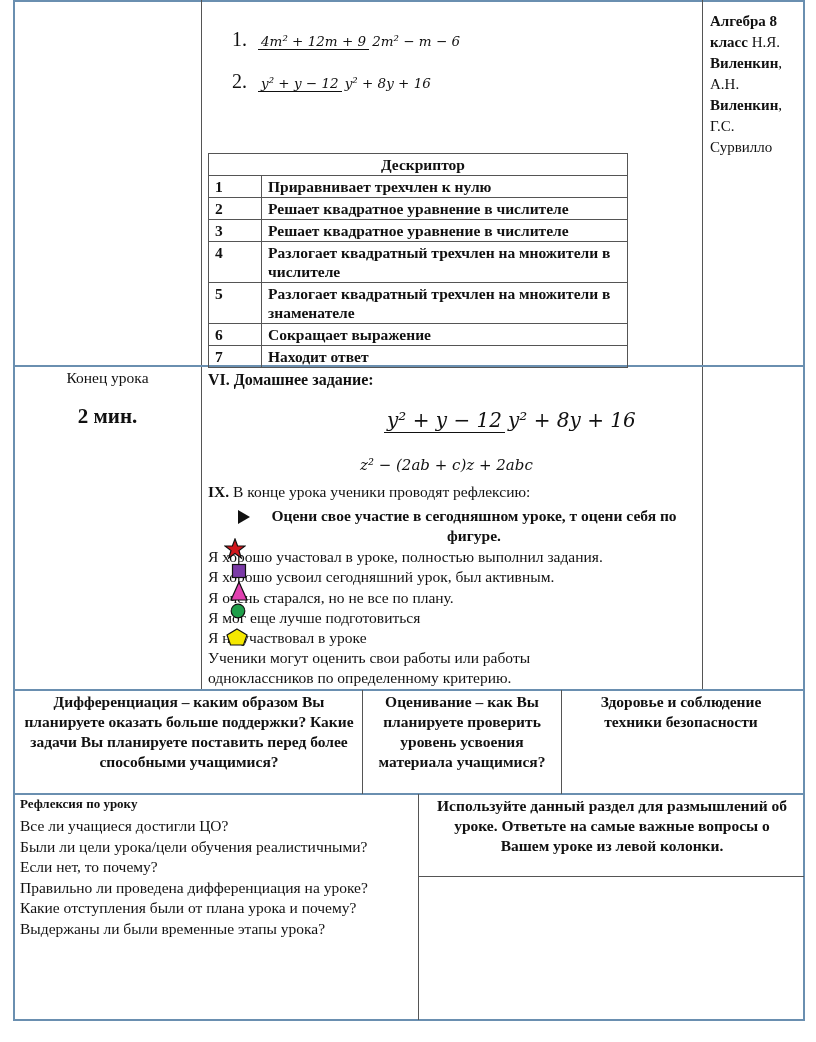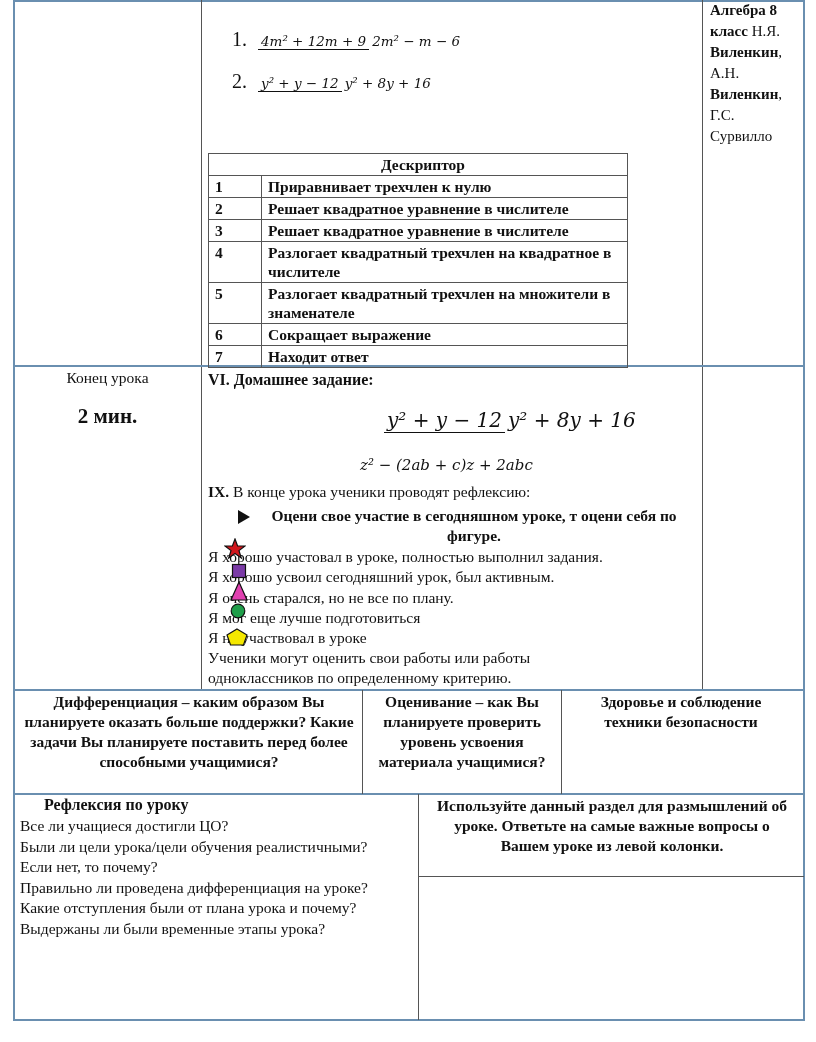--- a/index.html
+++ b/index.html
@@ -58,21 +58,21 @@
   </span>
 </div>
 <div class="abs" style="left:232px;top:64px;font-size:20px;">
   <span>2.</span>
   <span class="frac math" style="font-size:13.5px;margin-left:6px;">
     <span class="num">y² + y − 12</span>
     <span class="den">y² + 8y + 16</span>
   </span>
 </div>
 
-<div class="abs" style="left:710px;top:0;width:90px;font-size:15px;line-height:21px;">
+<div class="abs" style="left:710px;top:11px;width:90px;font-size:15px;line-height:21px;">
   <b>Алгебра 8 класс</b><span> Н.Я. </span><b>Виленкин</b><span>, А.Н. </span><b>Виленкин</b><span>, Г.С. Сурвилло</span>
 </div>
 
 <table class="desc">
   <thead>
     <tr>
         <th colspan="2">Дескриптор</th>
       </tr>
   </thead>
   <tbody id="desc-body">
@@ -83,21 +83,21 @@
       <tr>
         <td class="n">2</td>
                   <td>Решает квадратное уравнение в числителе</td>
       </tr>
       <tr>
         <td class="n">3</td>
                   <td>Решает квадратное уравнение в числителе</td>
       </tr>
       <tr>
         <td class="n">4</td>
-                  <td>Разлогает квадратный трехчлен на квадратное в числителе</td>
+                  <td>Разлогает квадратный трехчлен на множители в числителе</td>
       </tr>
       <tr>
         <td class="n">5</td>
                   <td>Разлогает квадратный трехчлен на множители в знаменателе</td>
       </tr>
       <tr>
         <td class="n">6</td>
                   <td>Сокращает выражение</td>
       </tr>
       <tr>
@@ -150,21 +150,21 @@
       </svg></div>
   </div>
 
 <div class="line" style="top:648px;">Ученики могут оценить свои работы или работы</div>
 <div class="line" style="top:668px;">одноклассников по определенному критерию.</div>
 
 <div class="abs c b" style="left:22px;top:692px;width:334px;font-size:15.5px;line-height:20px;">Дифференциация – каким образом Вы планируете оказать больше поддержки? Какие задачи Вы планируете поставить перед более способными учащимися?</div>
 <div class="abs c b" style="left:366px;top:692px;width:192px;font-size:15.5px;line-height:20px;">Оценивание – как Вы планируете проверить уровень усвоения материала учащимися?</div>
 <div class="abs c b" style="left:578px;top:692px;width:206px;font-size:15.5px;line-height:20px;">Здоровье и соблюдение техники безопасности</div>
 
-<div class="abs b" style="left:20px;top:796px;font-size:16px;margin-left:24px;">Рефлексия по уроку</div>
+<div class="abs b" style="left:20px;top:796px;font-size:13px;">Рефлексия по уроку</div>
 <div id="questions" class="abs" style="left:20px;top:816px;width:395px;font-size:15.5px;line-height:20.5px;">
     <div>Все ли учащиеся достигли ЦО?</div>
     <div>Были ли цели урока/цели обучения реалистичными?</div>
     <div>Если нет, то почему?</div>
     <div>Правильно ли проведена дифференциация на уроке?</div>
     <div>Какие отступления были от плана урока и почему?</div>
     <div>Выдержаны ли были временные этапы урока?</div>
   </div>
 <div class="abs c b" style="left:428px;top:796px;width:368px;font-size:15.5px;line-height:20px;">Используйте данный раздел для размышлений об уроке. Ответьте на самые важные вопросы о Вашем уроке из левой колонки.</div>
 

